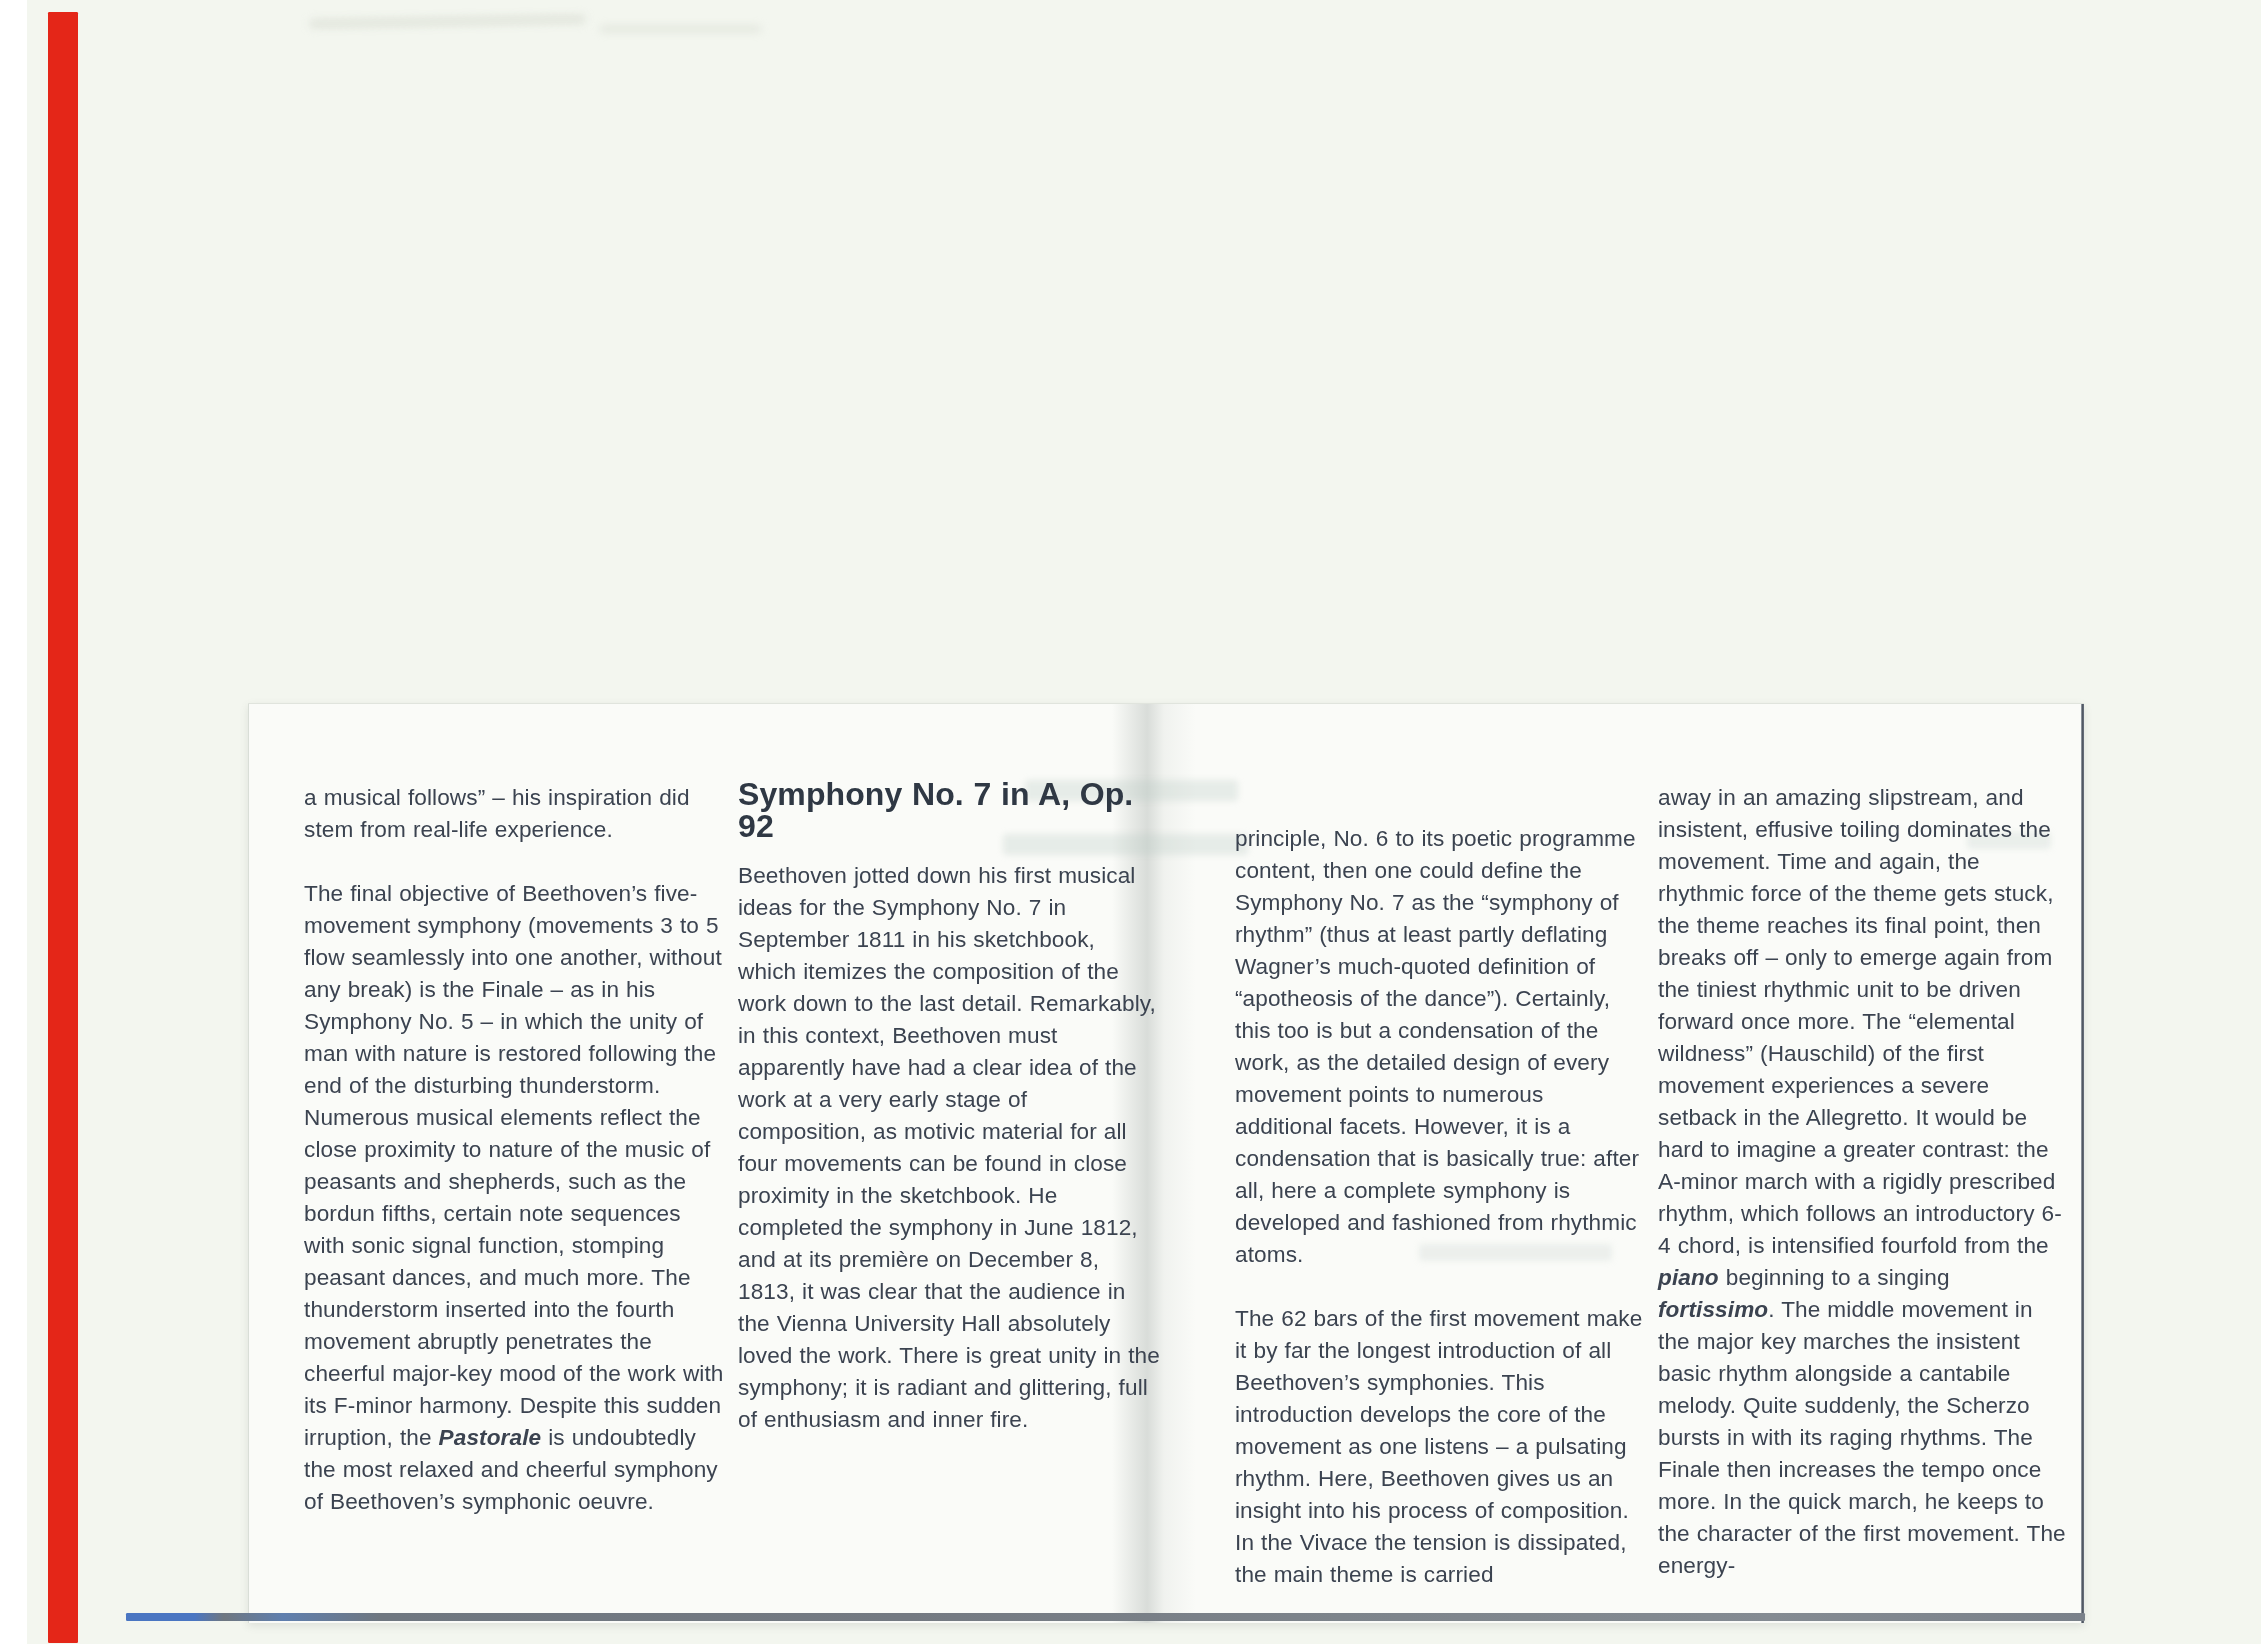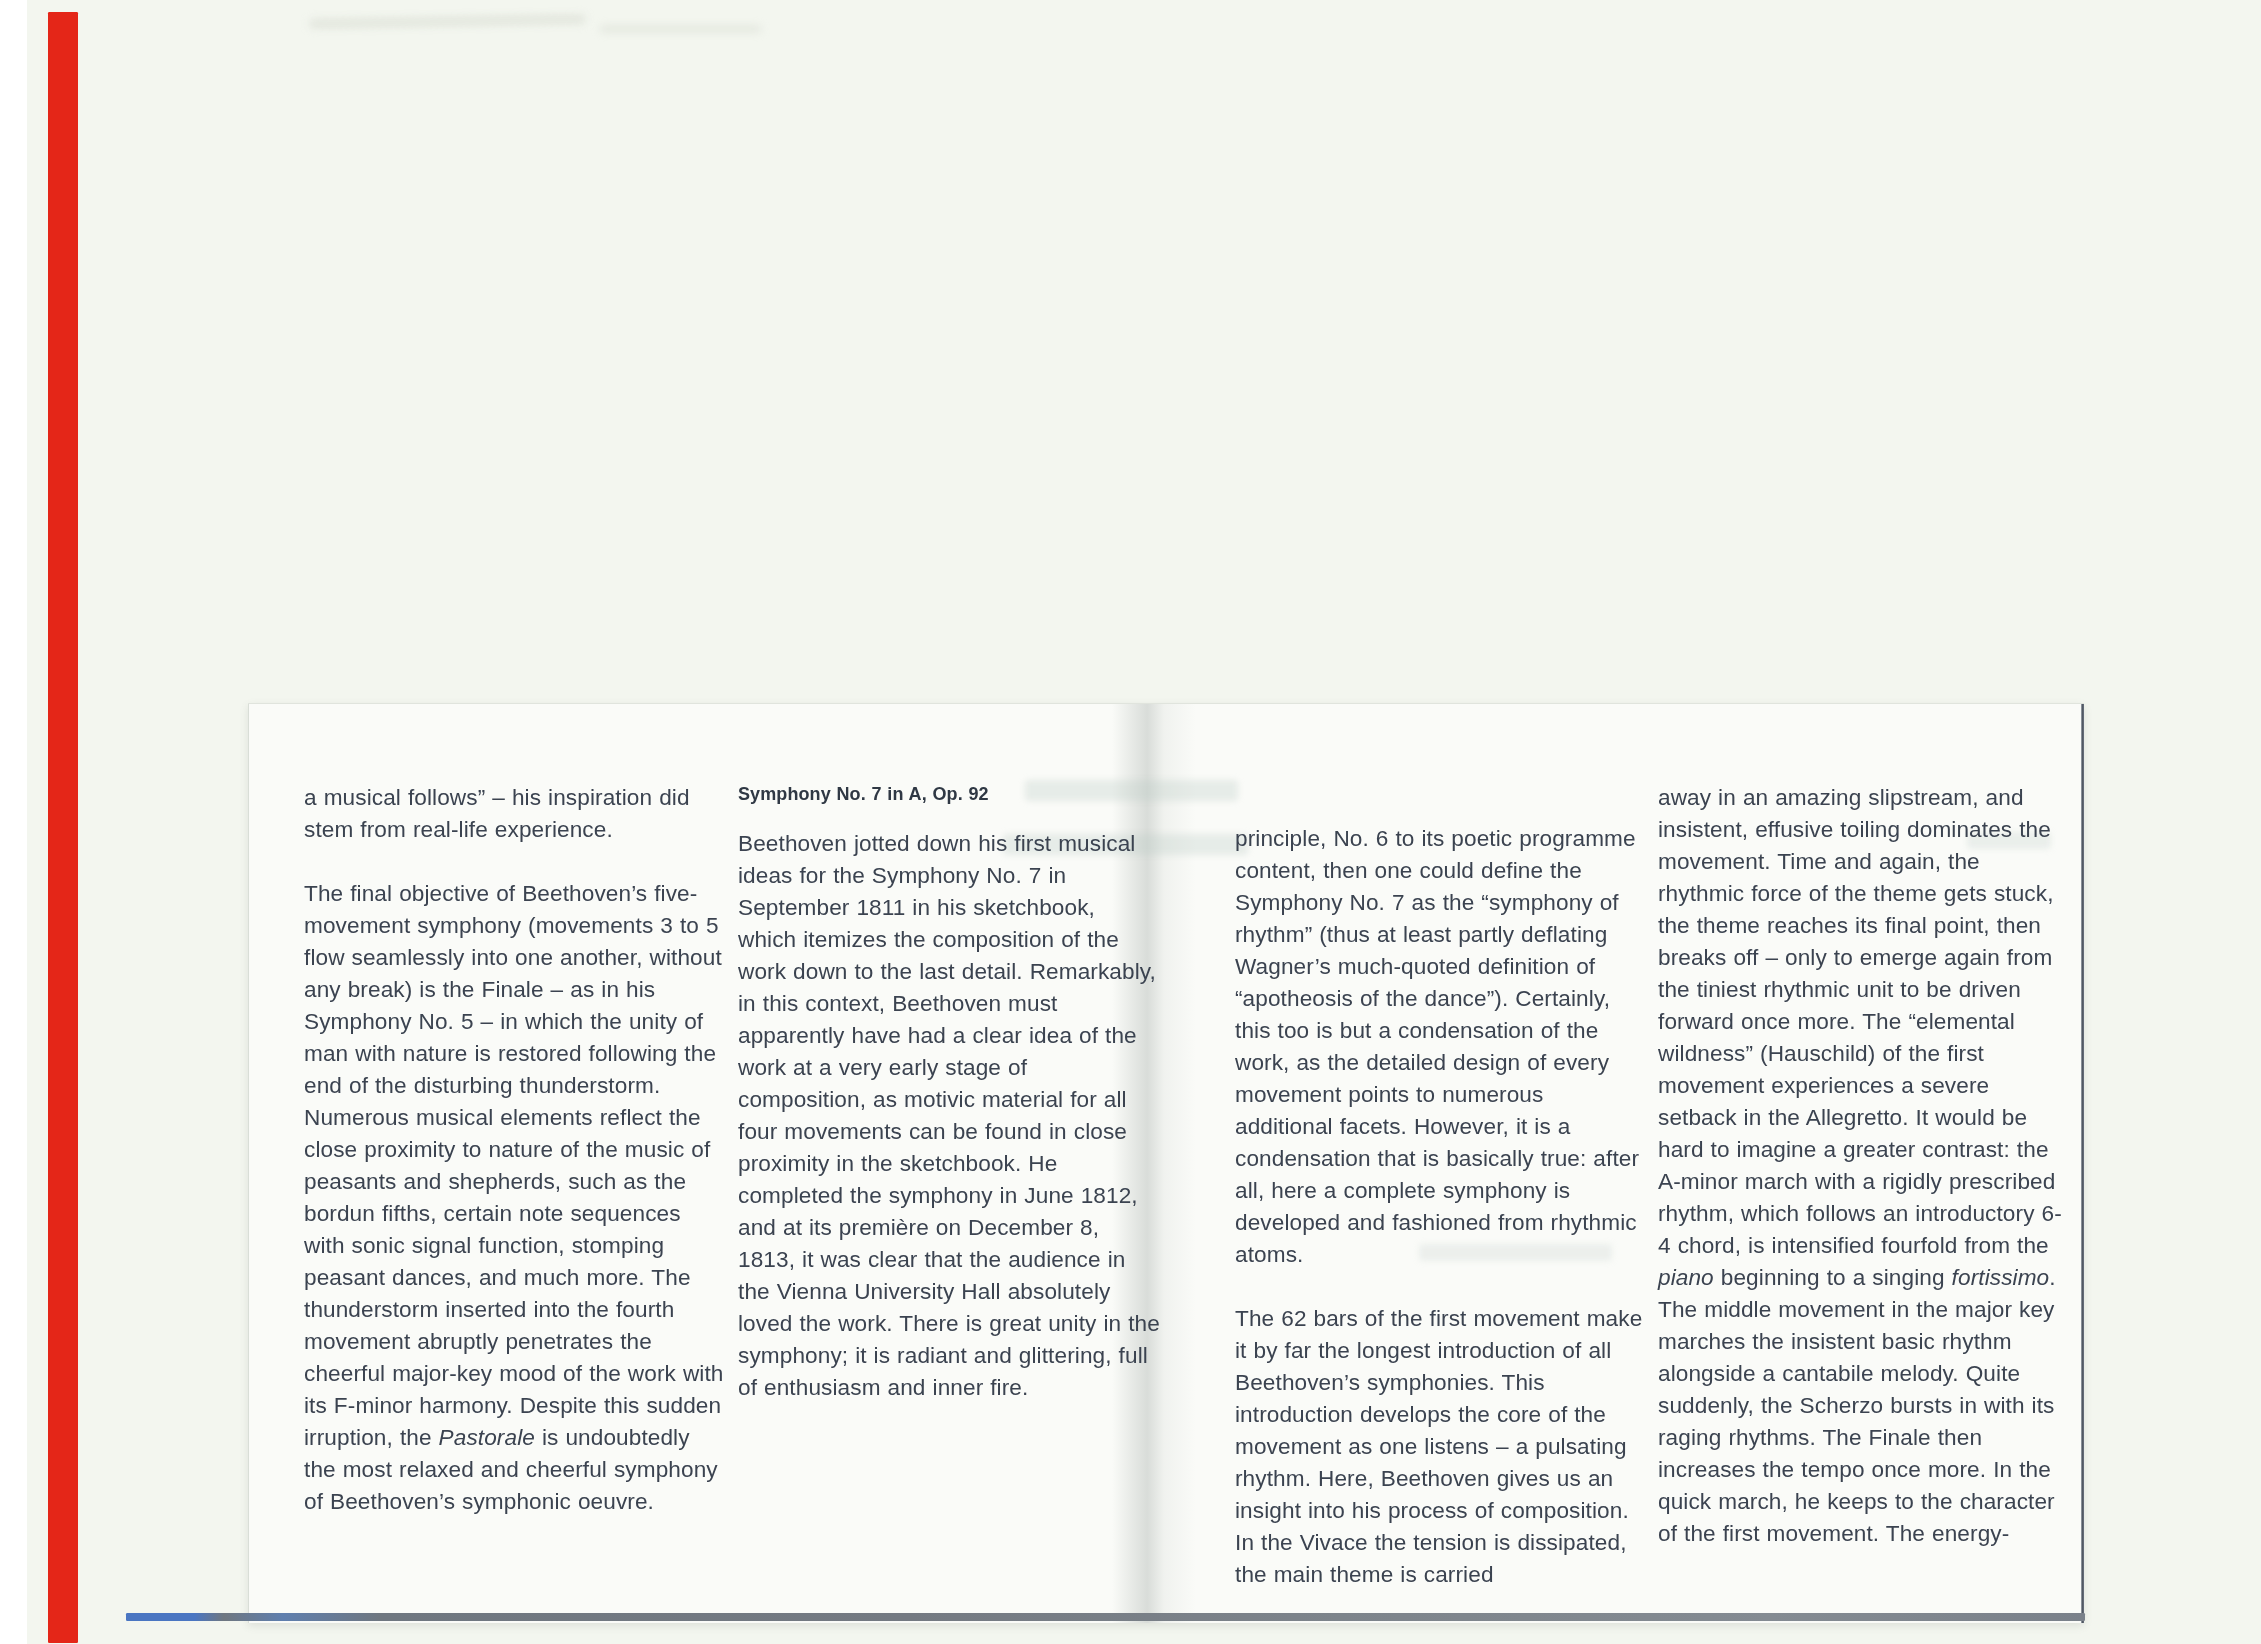--- a/index.html
+++ b/index.html
@@ -26,22 +26,22 @@
   
   .fore-edge{position:absolute;left:1833px;top:0;width:2.6px;height:100%;
     background:linear-gradient(90deg,#aab2ba 0%,#4f5660 45%,#6a7280 100%);}
   
   .bottom-edge{position:absolute;left:126px;top:1613px;width:1959px;height:8.4px;border-radius:1.3px;
     background:linear-gradient(90deg,#4a76c2 0%,#4a76c2 3.5%,#6f7780 5%,#5f7fae 8%,#6f7780 13%,#747a82 40%,#7d848b 62%,#848b92 84%,#7a818a 100%);}
   
   .col{position:absolute;width:422px;color:#3b4350;font-size:22.6px;line-height:32px;
     letter-spacing:0.1px;word-spacing:0.6px;text-align:left;}
   .col p{margin:0 0 32px 0;}
-  .heading{font-weight:bold;font-size:18px;color:#2f3844;margin:0 0 18px 0;letter-spacing:0.1px;}
-  .it{font-style:italic;}
+  .heading{font-weight:bold;font-size:32px;color:#2f3844;margin:0 0 18px 0;letter-spacing:0.1px;}
+  .it{font-style:italic;font-weight:bold;}
   
   .ghost{position:absolute;background:rgba(178,196,189,0.28);filter:blur(3.2px);border-radius:3.9px;}
   
   .smudge{position:absolute;background:rgba(203,209,198,0.45);filter:blur(4.5px);border-radius:5.2px;}
 </style>
 </head>
 <body>
 
 <div class="scan">
 

